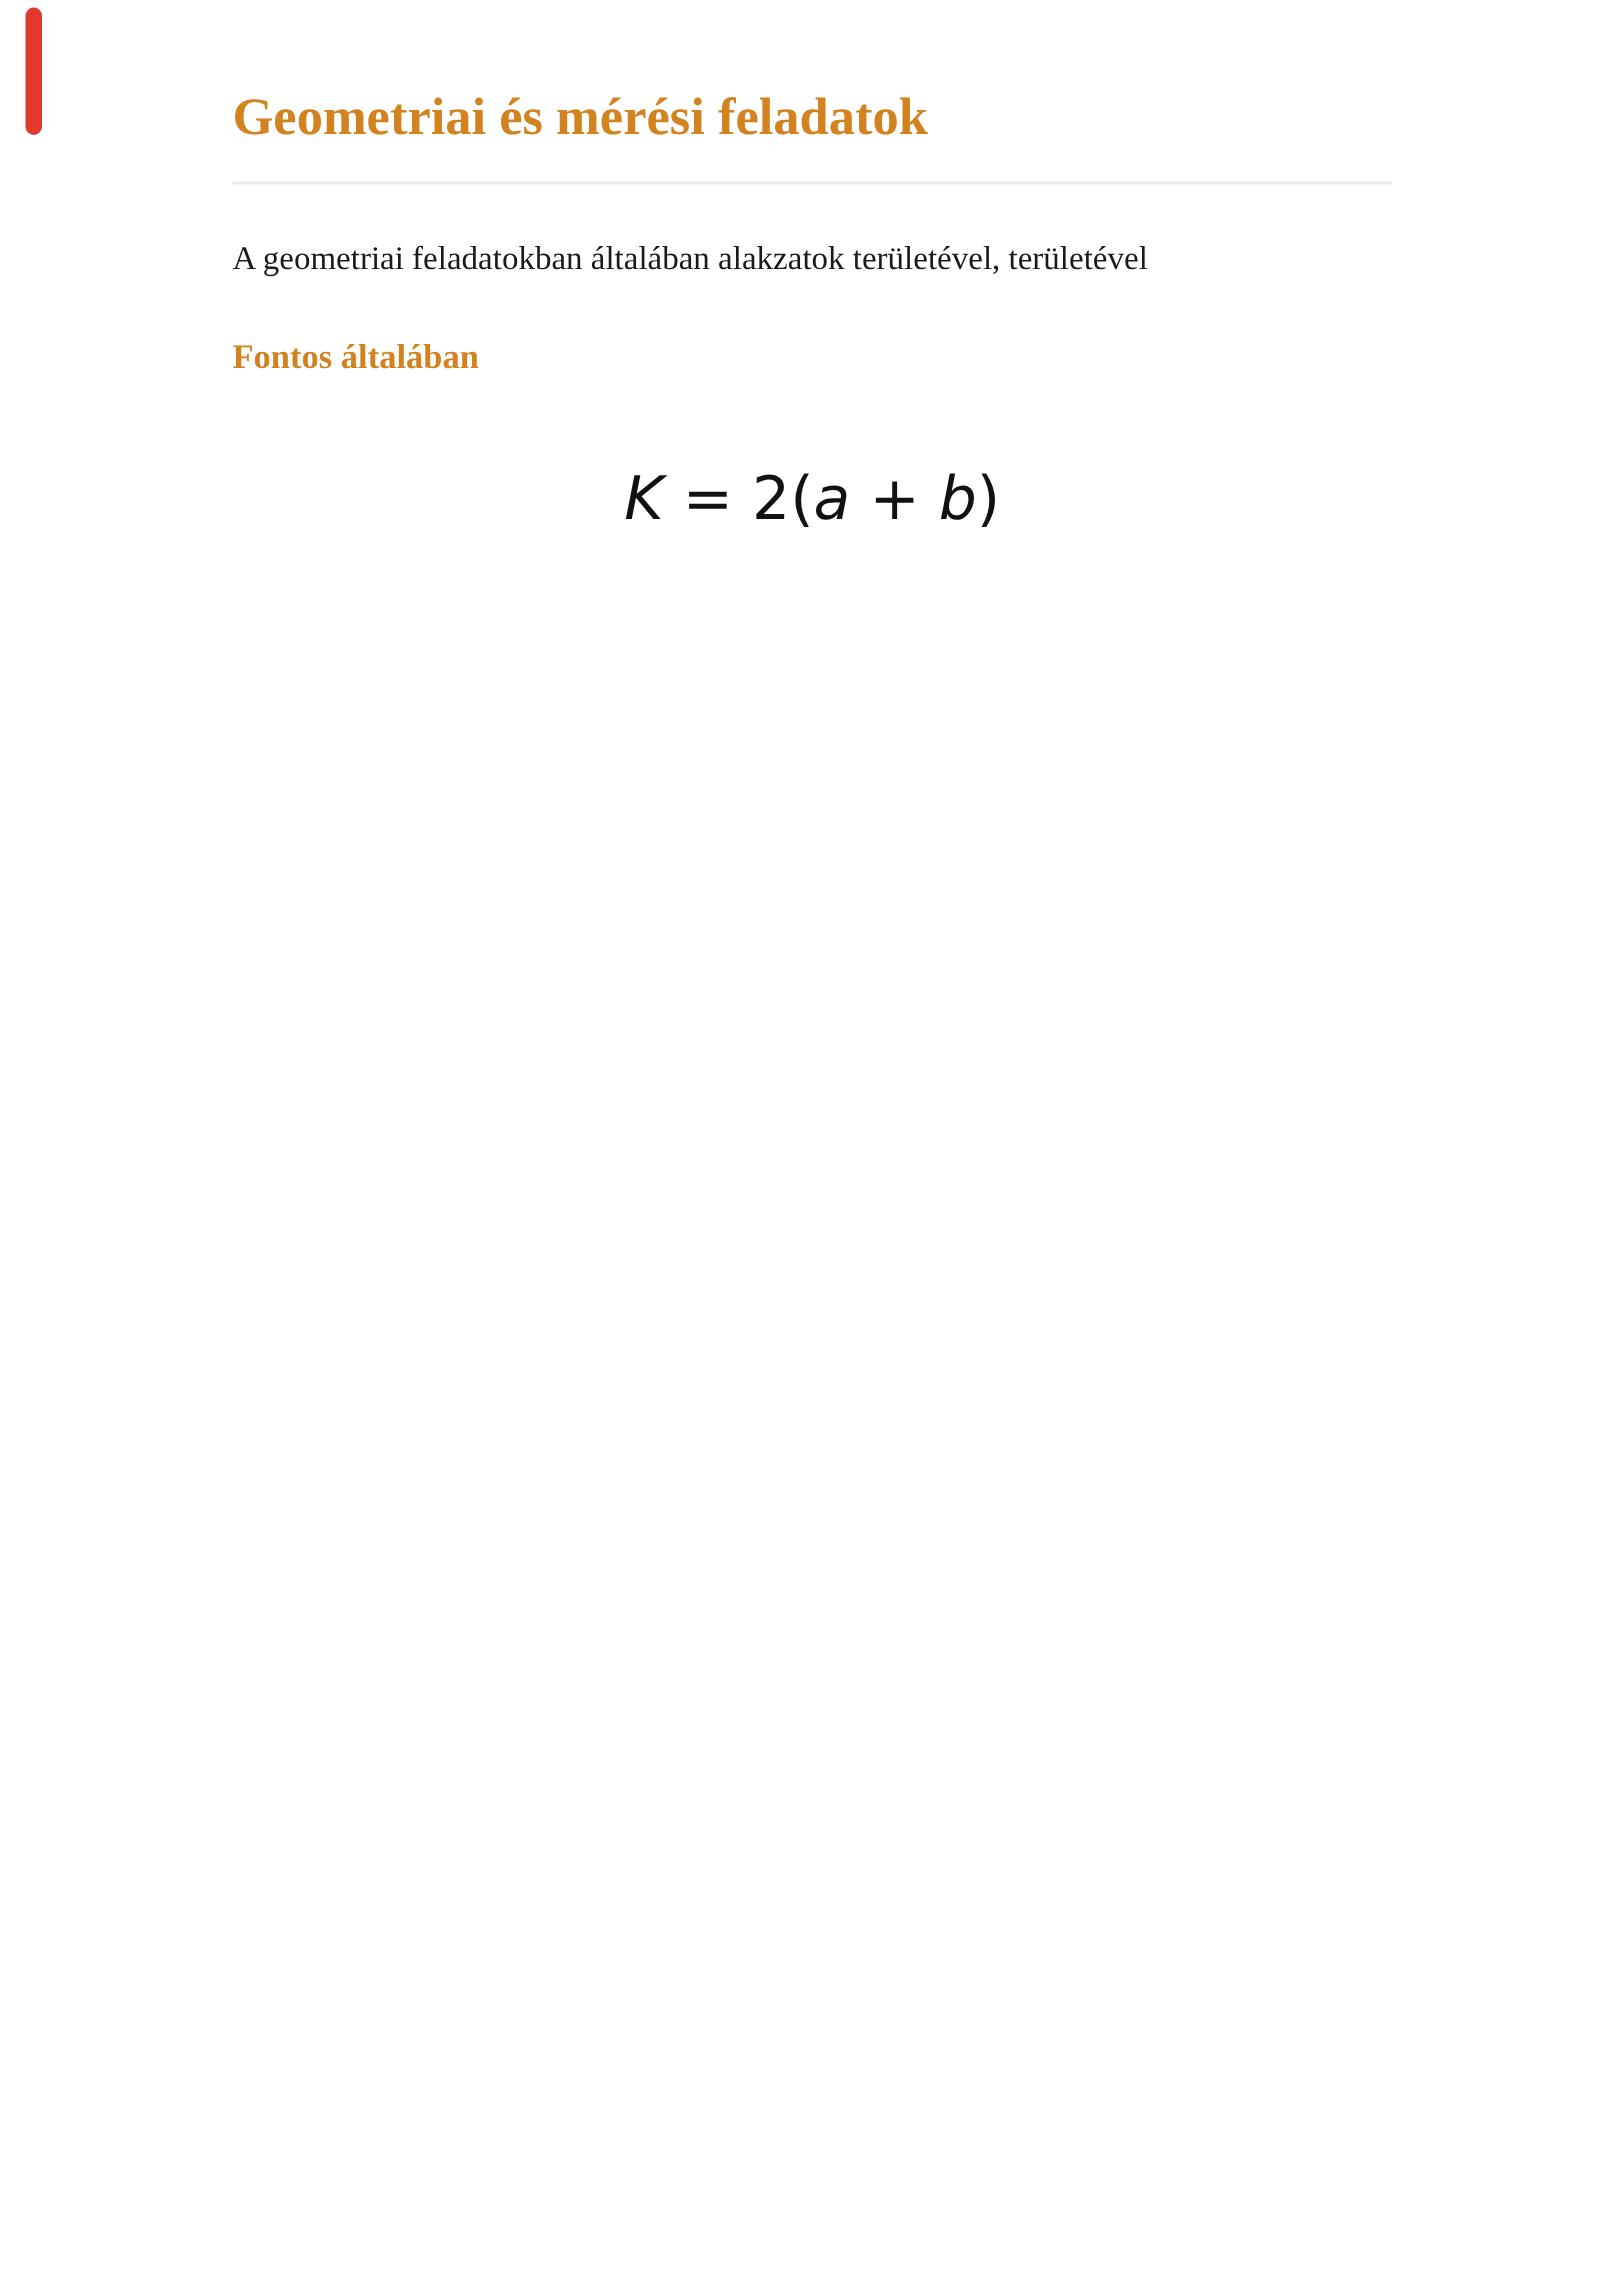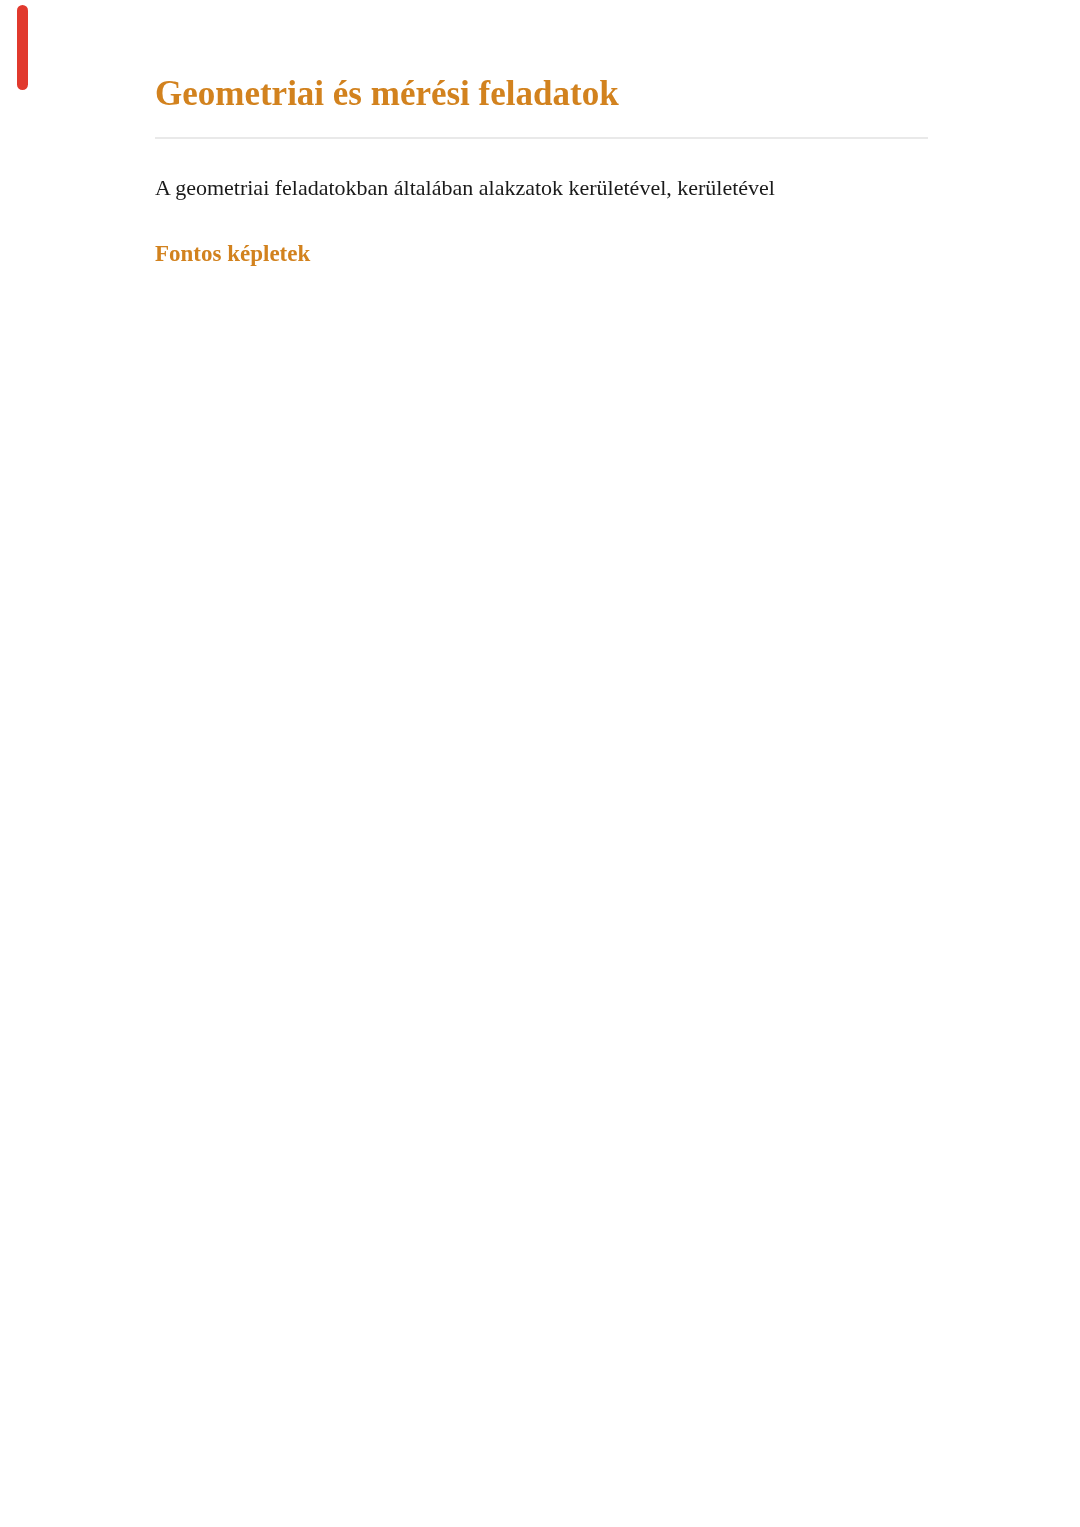--- a/index.html
+++ b/index.html
@@ -22,21 +22,21 @@
     width: 11px;
     height: 85px;
     border-radius: 6px;
     background: #e1392d;
   }
   .content {
     position: absolute;
     left: 155px;
     top: 0;
     width: 773px;
-    padding-top: 75px;
+    padding-top: 59px;
   }
   .page-title {
     margin: 0;
     font-size: 35px;
     line-height: 38px;
     font-weight: 700;
     color: #d2821e;
     font-family: "Liberation Serif", serif;
   }
   .divider {
@@ -80,18 +80,19 @@
   }
 </style>
 </head>
 <body>
 
 <div class="page">
   <div class="accent-bar"></div>
   <div class="content">
     <h1 class="page-title">Geometriai és mérési feladatok</h1>
     <hr class="divider">
-    <p class="intro"><span>A geometriai feladatokban általában alakzatok kerületével, kerületével</span><br></p>
-    <h2 class="subheading">Fontos képletek</h2>
+    <p class="intro"><span>A geometriai feladatokban általában alakzatok területével, területével</span><br></p>
+    <h2 class="subheading">Fontos általában</h2>
     <div class="formula-list">
+        <div class="formula"><span class="var">K</span><span> = 2(</span><span class="var">a</span><span> + </span><span class="var">b</span><span>)</span></div>
       </div>
   </div>
 </div>
 
 </body></html>

